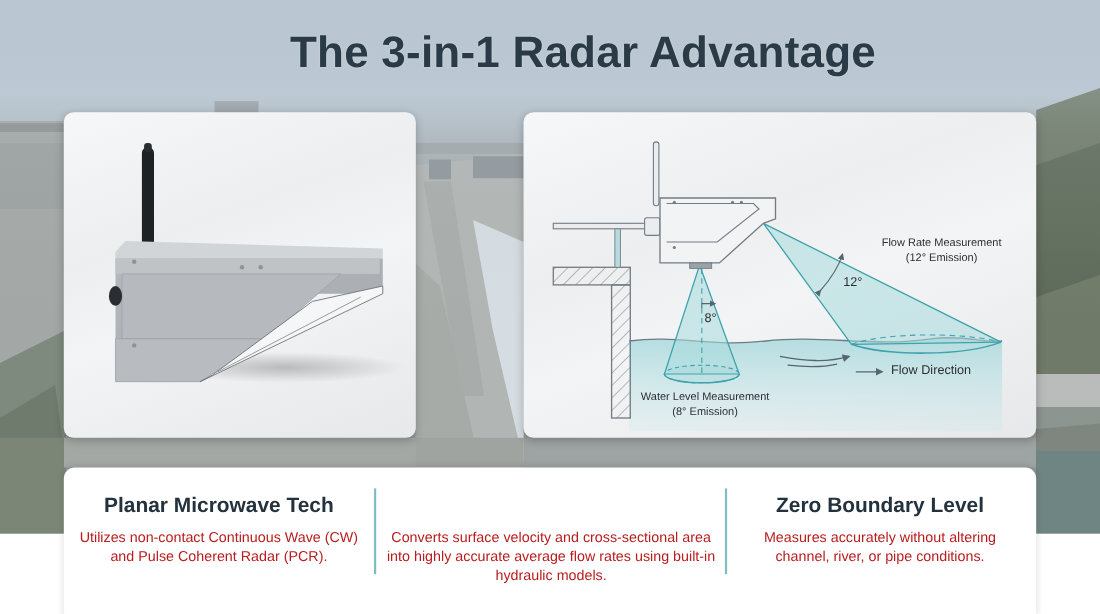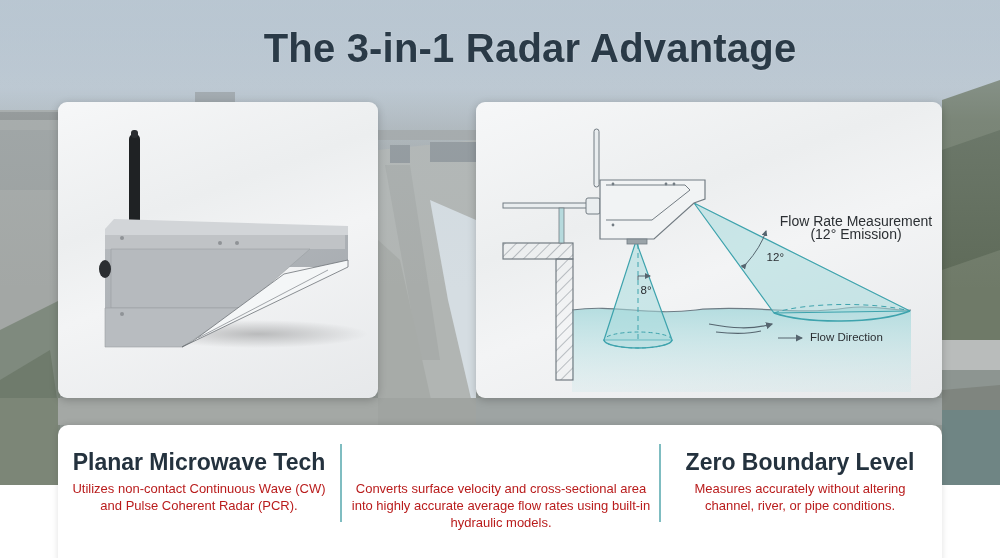--- a/index.html
+++ b/index.html
@@ -27,35 +27,35 @@
     position: absolute; top: 102px; height: 296px; border-radius: 9px;
     background: linear-gradient(160deg, #f6f7f8 0%, #eceeef 35%, #f3f4f5 55%, #e6e8ea 100%);
     box-shadow: 0 2px 8px rgba(0,0,0,0.22);
     overflow: hidden;
   }
   .card-left { left: 58px; width: 320px; }
   .card-right { left: 476px; width: 466px; }
   .card svg { position: absolute; left: 0; top: 0; }
 
   .diagram-label {
-    position: absolute; font-size: 14px; color: #2b2f33; text-align: center; line-height: 13px;
+    position: absolute; font-size: 10px; color: #2b2f33; text-align: center; line-height: 13px;
     font-family: "Liberation Sans", sans-serif;
   }
 
   .features {
     position: absolute; left: 58px; top: 425px; width: 884px; height: 140px;
     background: #ffffff; border-radius: 10px 10px 0 0;
     box-shadow: 0 -1px 6px rgba(0,0,0,0.12);
   }
   .feature {
     position: absolute; top: 0; height: 133px; text-align: center;
   }
   .feature h3 {
     position: absolute; left: 0; width: 100%; top: 24px;
-    font-size: 23px; font-weight: 700; color: #24323e;
+    font-size: 19px; font-weight: 700; color: #24323e;
   }
   .feature p {
     position: absolute; left: 0; width: 100%; top: 55px;
     font-size: 13px; line-height: 17px; color: #b91c1c;
   }
   .f1 { left: 0; width: 282px; }
   .f2 { left: 284px; width: 318px; }
   .f3 { left: 603px; width: 278px; }
   .divider {
     position: absolute; top: 19px; width: 2px; height: 78px; background: #7fbdc1;
@@ -211,20 +211,24 @@
     </g>
   </svg>
 
   <div class="diagram-label" style="left:280px; top:113px; width:200px;">
     <div>Flow Rate Measurement</div>
     <div>(12° Emission)</div>
   </div>
   <div class="diagram-label" style="left:278px; top:149px; width:30px; font-size:11.5px;text-align:right;">12°</div>
   <div class="diagram-label" style="left:158px; top:182px; width:24px; font-size:11.5px;">8°</div>
   <div class="diagram-label" style="left:334px; top:229px; width:100px; text-align:left; font-size:11.5px;">Flow Direction</div>
+  <div class="diagram-label" style="left:80px; top:253px; width:170px;">
+    <div>Water Level Measurement</div>
+    <div>(8° Emission)</div>
+  </div>
 </div>
 
 <div class="features">
   <div class="feature f1">
     <h3>Planar Microwave Tech</h3>
     <p style="padding:0 12px;">Utilizes non-contact Continuous Wave (CW) and Pulse Coherent Radar (PCR).</p>
   </div>
   <div class="divider d1"></div>
   <div class="feature f2">
     <p style="padding:0 8px;">Converts surface velocity and cross-sectional area into highly accurate average flow rates using built-in hydraulic models.</p>

